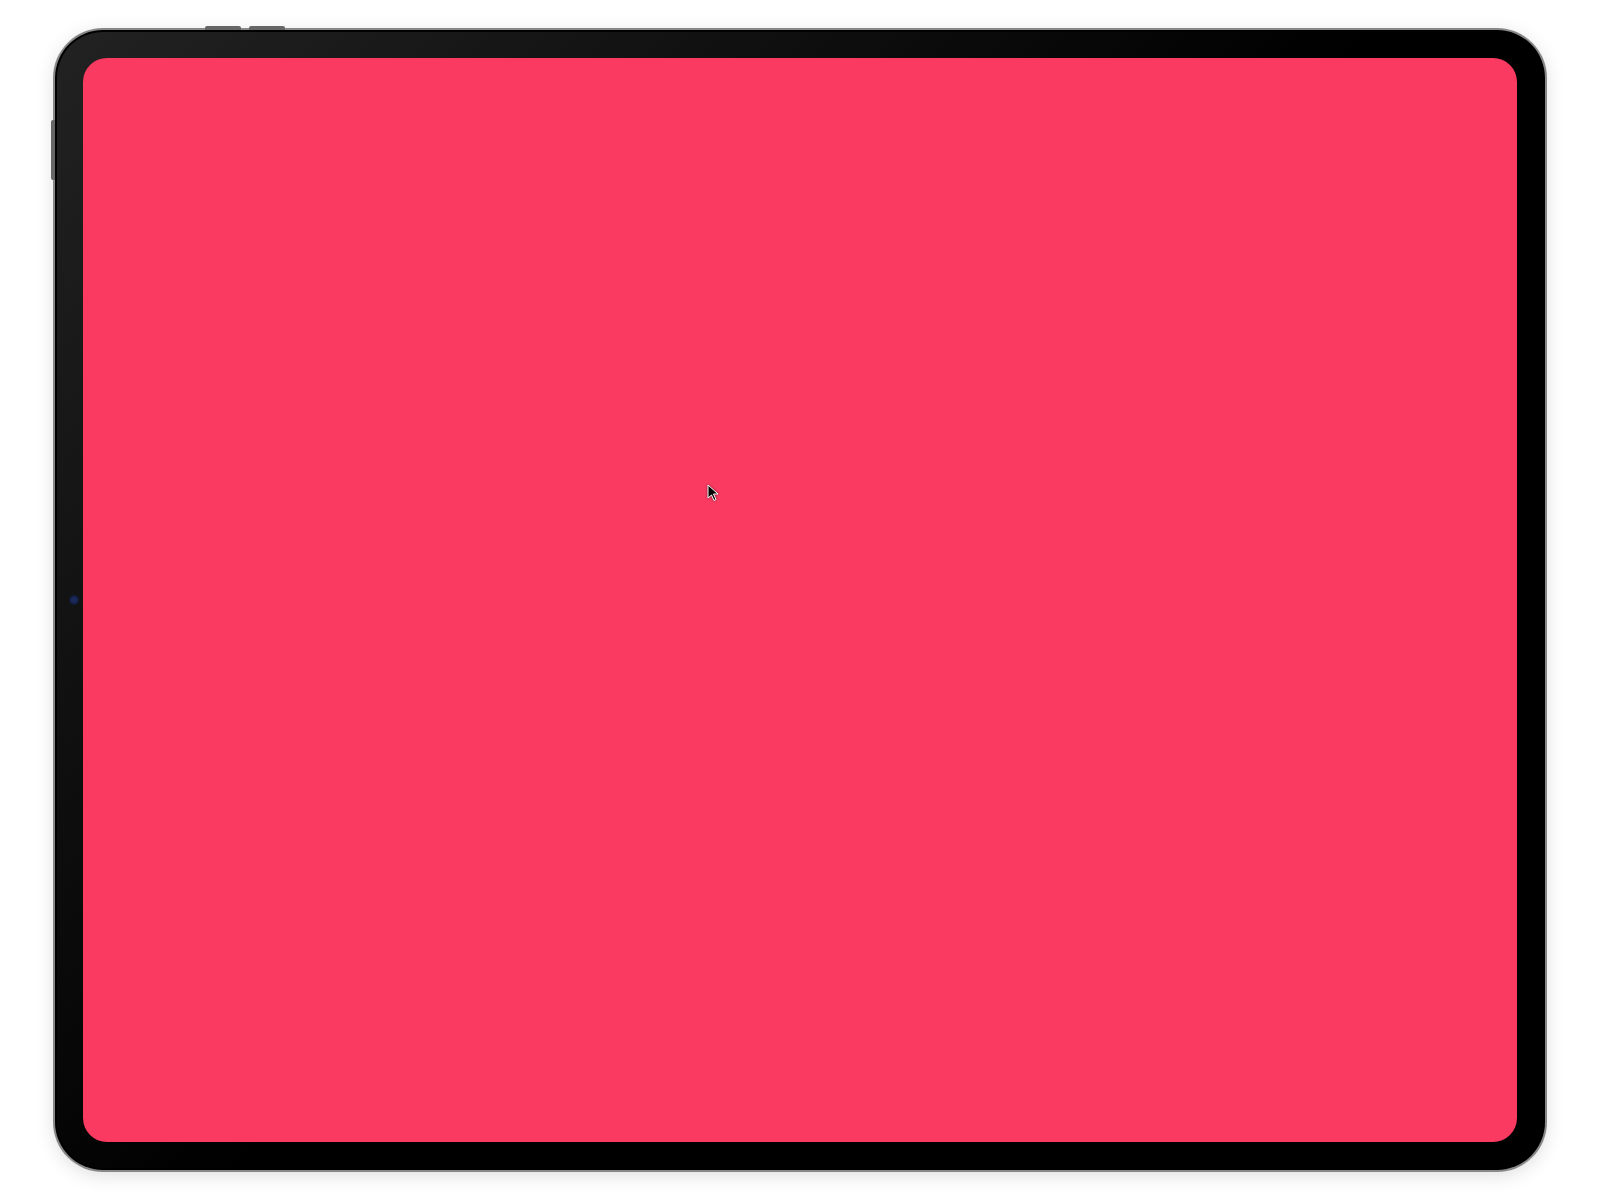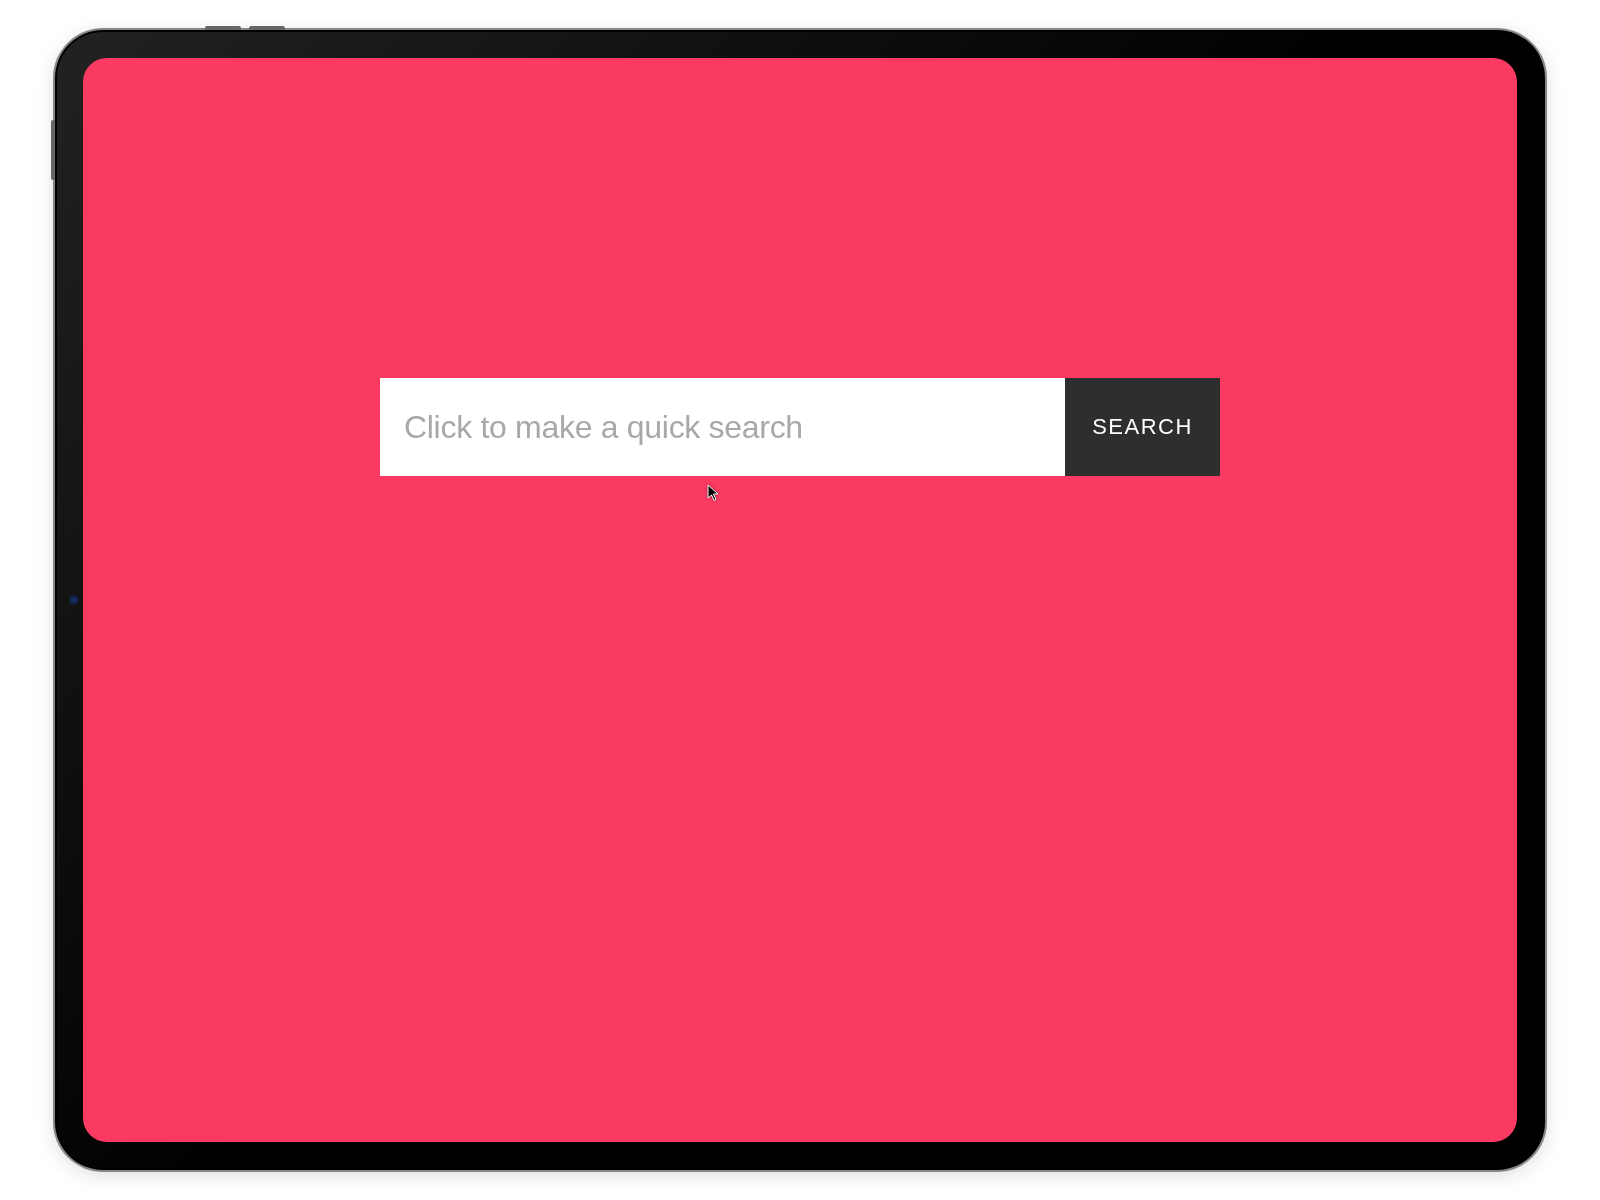--- a/index.html
+++ b/index.html
@@ -159,24 +159,20 @@
 <div class="tablet-frame">
   <div class="tablet-edge-highlight"></div>
   <div class="top-buttons">
     <div class="top-button-1"></div>
     <div class="top-button-2"></div>
   </div>
   <div class="side-button"></div>
   <div class="camera"></div>
 
   <div class="screen">
-    <form class="search-form">
-      <input type="text" class="search-input" placeholder="Click to make a quick search" style="">
-      <button type="button" class="search-button">SEARCH</button>
-    </form>
 
     <div class="cursor">
       <svg width="14" height="18" viewBox="0 0 14 18">
         <path d="M 1 1 L 1 14 L 4.5 11 L 7 16.5 L 9 15.5 L 6.5 10 L 11 10 Z" fill="#000000" stroke="#ffffff" stroke-width="1"></path>
       </svg>
     </div>
   </div>
 </div>
 
 </body></html>

